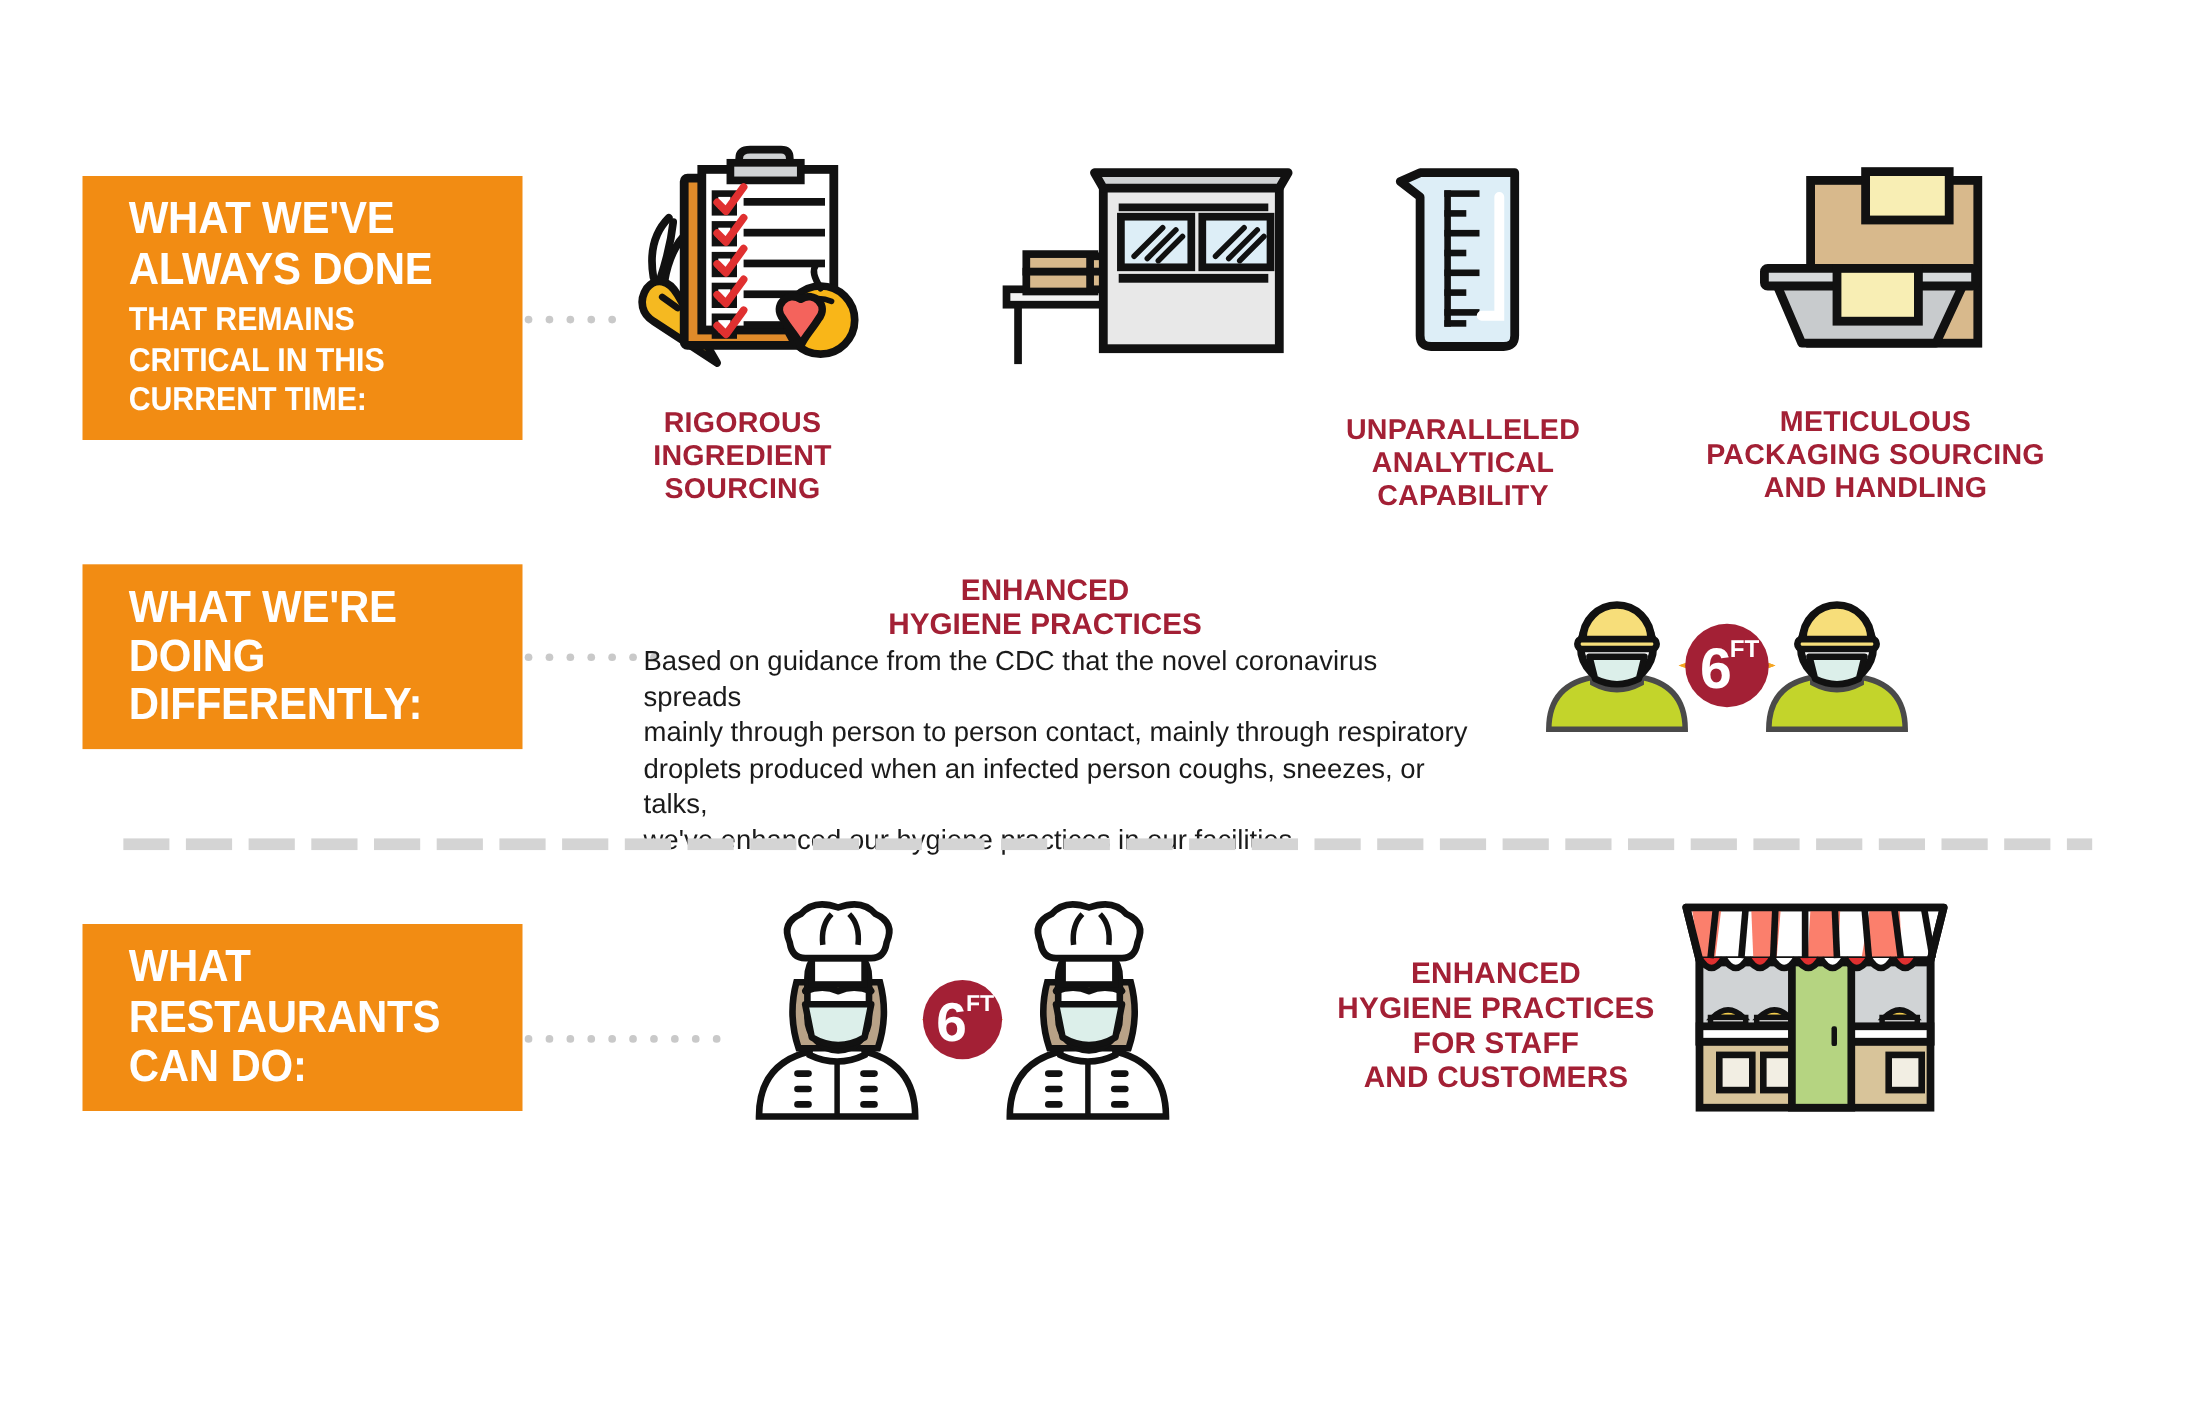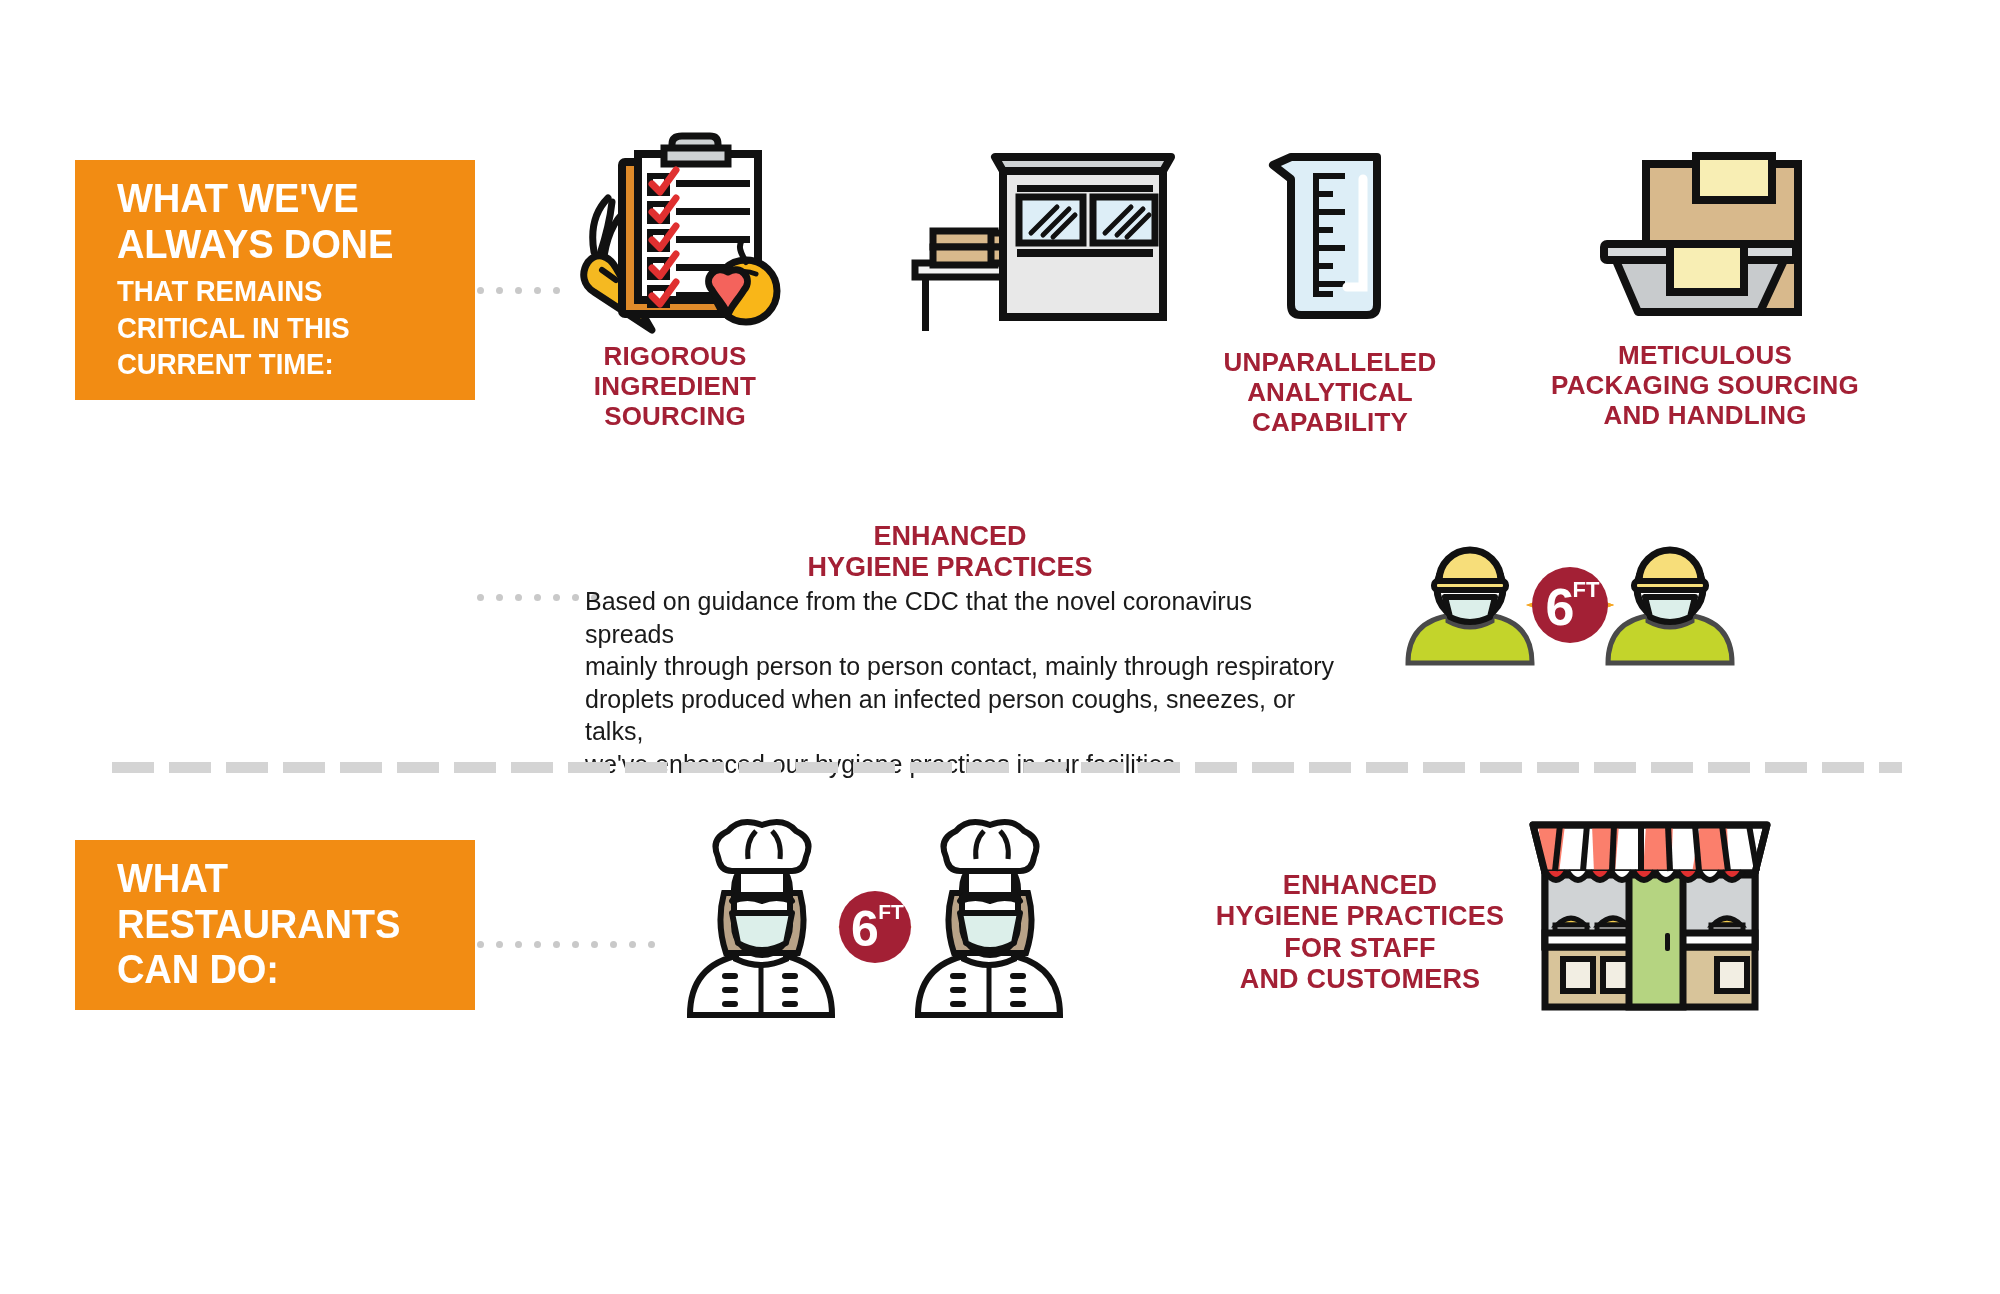--- a/index.html
+++ b/index.html
@@ -52,21 +52,21 @@
   .divider {
     position: absolute;
     height: 11px;
     display: flex;
     gap: 15px;
     overflow: hidden;
   }
   .divider i { display: block; width: 42px; height: 11px; background: #d4d4d4; flex: none; }
 
   
-  .cell { position: absolute; display: flex; flex-direction: column; align-items: center; }
+  .cell { position: absolute; display: flex; flex-direction: column; align-items: center; gap: 28px; }
   .cap {
     color: #A32035;
     font-family: "Liberation Sans", sans-serif;
     font-weight: 700;
     font-size: 26px;
     line-height: 1.16;
     text-align: center;
     text-transform: uppercase;
     letter-spacing: 0.2px;
     white-space: pre-line;
@@ -244,20 +244,25 @@
         </g>
 
         <path d="M108 34 L108 142 L92 142" stroke="#fff" stroke-width="9" fill="none" stroke-linecap="round"></path>
       </svg>
     </span>
     <div class="cap" style="margin-top:24px">UNPARALLELED
 ANALYTICAL
 CAPABILITY</div>
   </div>
 
+  <div class="orange-box" style="left:75px; top:513px; width:400px; height:168px;">
+    <div class="ob-big">WHAT WE'RE</div>
+    <div class="ob-big">DOING</div>
+    <div class="ob-big">DIFFERENTLY:</div>
+  </div>
 
   <div class="dots" style="left:477px; top:594px;">
     <i></i>
       <i></i>
     <i></i>
       <i></i>
     <i></i>
       <i></i>
     <i></i>
   </div>

